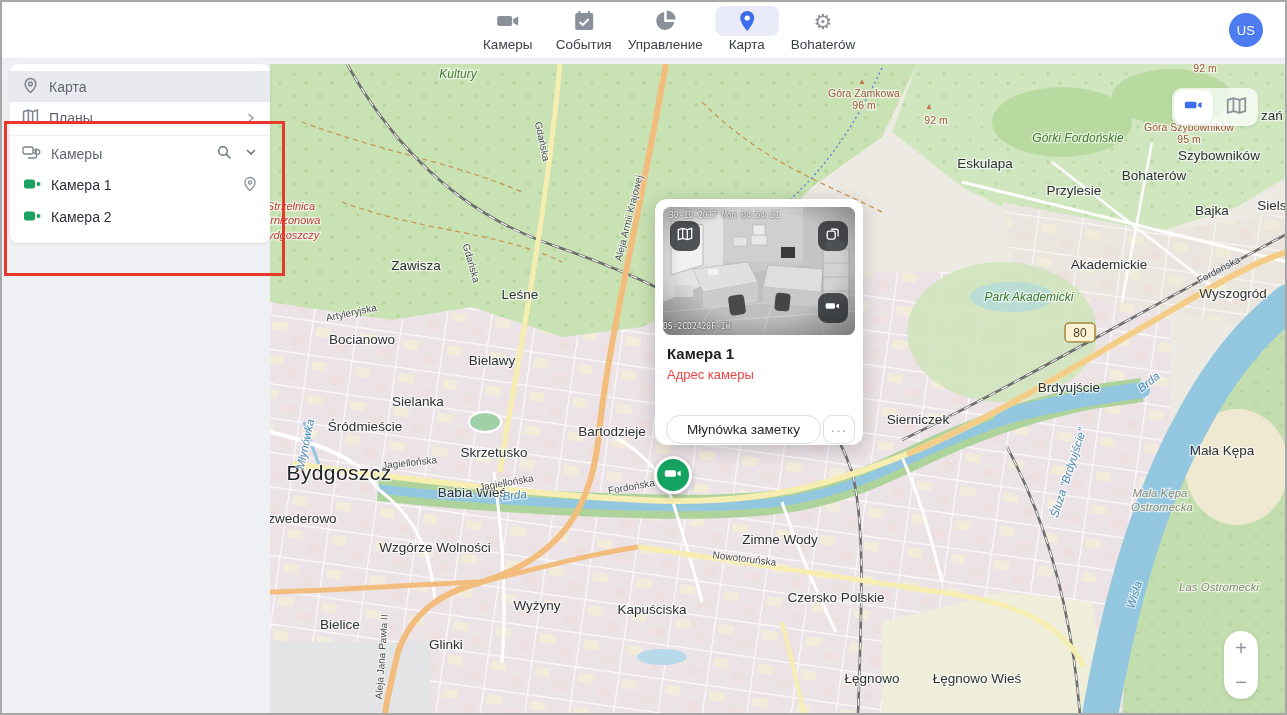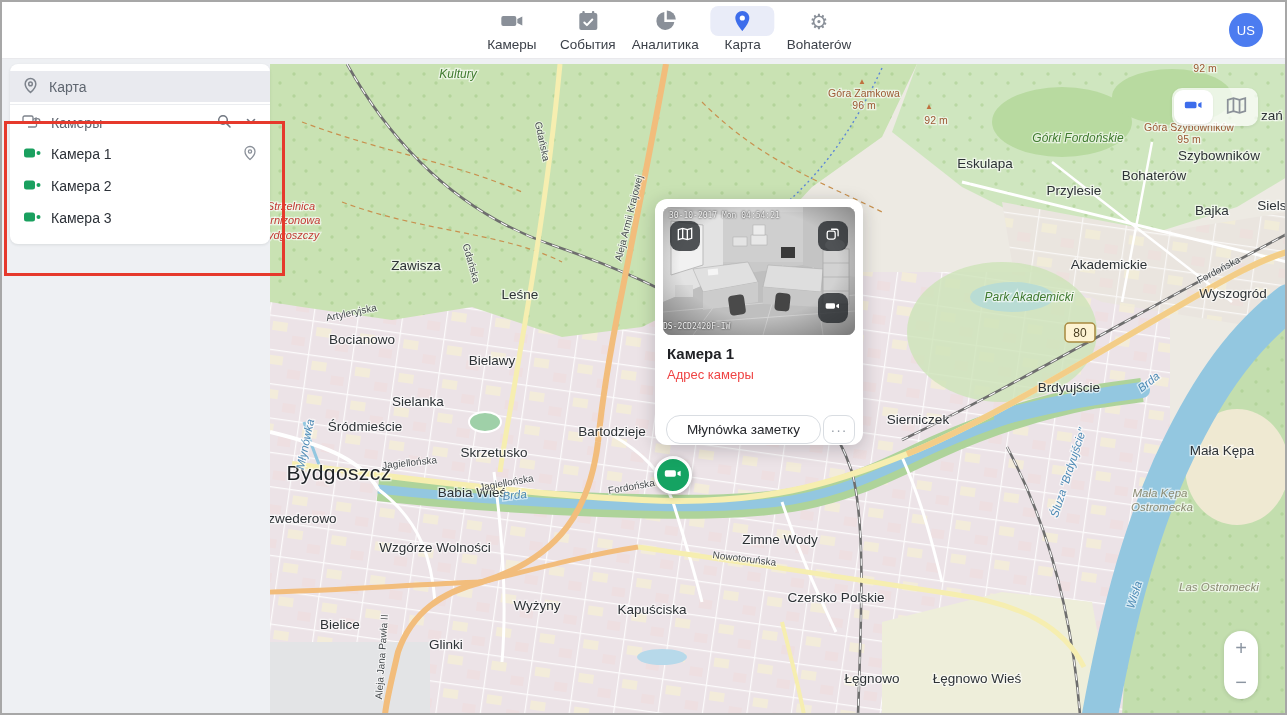--- a/index.html
+++ b/index.html
@@ -280,21 +280,21 @@
       </div>
       <div class="tab">
         <div class="icobox">
             <span>
           <svg width="24" height="24" viewBox="0 0 24 24">
                 <path fill="#8a9099" d="M11 3a9 9 0 1 0 10 10H11z"></path>
                 <path fill="#8a9099" d="M13.5 1.5a9 9 0 0 1 9 9h-9z"></path>
               </svg>
         </span>
           </div>
-        <div class="lbl">Аналитика</div>
+        <div class="lbl">Управление</div>
       </div>
       <div class="tab active">
         <div class="icobox">
             <span>
           <svg width="24" height="24" viewBox="0 0 24 24">
                 <path fill="#3d6deb" d="M12 2C8.1 2 5 5.1 5 9c0 5.2 7 13 7 13s7-7.8 7-13c0-3.9-3.1-7-7-7z"></path>
                 <circle cx="12" cy="9" r="2.6" fill="#fff"></circle>
               </svg>
         </span>
           </div>
@@ -313,20 +313,34 @@
   <div class="side-card">
     <div class="srow sel">
       <span>
         <svg width="17" height="17" viewBox="0 0 16 16" fill="none" stroke="#7d838c" stroke-width="1.4">
             <path d="M8 1.5C5.2 1.5 3 3.7 3 6.5c0 3.7 5 8 5 8s5-4.3 5-8C13 3.7 10.8 1.5 8 1.5z"></path>
             <circle cx="8" cy="6.5" r="1.7"></circle>
           </svg>
       </span>
       <span>Карта</span>
     </div>
+    <div class="srow">
+      <span>
+        <svg width="17" height="17" viewBox="0 0 16 16" fill="none" stroke="#7d838c" stroke-width="1.4">
+            <path d="M1.5 3.5 6 2l4 1.5L14.5 2v10.5L10 14 6 12.5 1.5 14Z"></path>
+            <path d="M6 2v10.5M10 3.5V14"></path>
+          </svg>
+      </span>
+      <span>Планы</span>
+      <span class="ric">
+        <svg width="14" height="14" viewBox="0 0 14 14" fill="none" stroke="#9aa0a8" stroke-width="1.6" stroke-linecap="round">
+            <path d="M5 3.5 9 7l-4 3.5"></path>
+          </svg>
+      </span>
+    </div>
     <div class="sdiv"></div>
     <div class="srow">
       <span>
         <svg width="19" height="16" viewBox="0 0 19 16" fill="none" stroke="#7d838c" stroke-width="1.3">
             <rect x="1" y="3" width="10" height="7" rx="1.5"></rect>
             <path d="M11 6.5l3-1.5v5l-3-1.5"></path>
             <path d="M14.5 10.5v2a1.5 1.5 0 0 1-1.5 1.5H6"></path>
             <circle cx="15.5" cy="8" r="2.3"></circle>
           </svg>
       </span>
@@ -361,29 +375,20 @@
       </span>
     </div>
     <div class="cam-row">
       <span>
         <svg width="17" height="12" viewBox="0 0 17 12">
             <rect x="0" y="1.5" width="11" height="9" rx="2.5" fill="#1aa05f"></rect>
             <circle cx="14.5" cy="6" r="2" fill="#1aa05f"></circle>
           </svg>
       </span>
       <span>Камера 2</span>
-    </div>
-    <div class="cam-row">
-      <span>
-        <svg width="17" height="12" viewBox="0 0 17 12">
-            <rect x="0" y="1.5" width="11" height="9" rx="2.5" fill="#1aa05f"></rect>
-            <circle cx="14.5" cy="6" r="2" fill="#1aa05f"></circle>
-          </svg>
-      </span>
-      <span>Камера 3</span>
     </div>
   </div>
 
   <div class="red-annot"></div>
 
 
   <div class="layerctl">
     <div class="seg on">
       <span>
         <svg width="20" height="20" viewBox="0 0 24 24">

